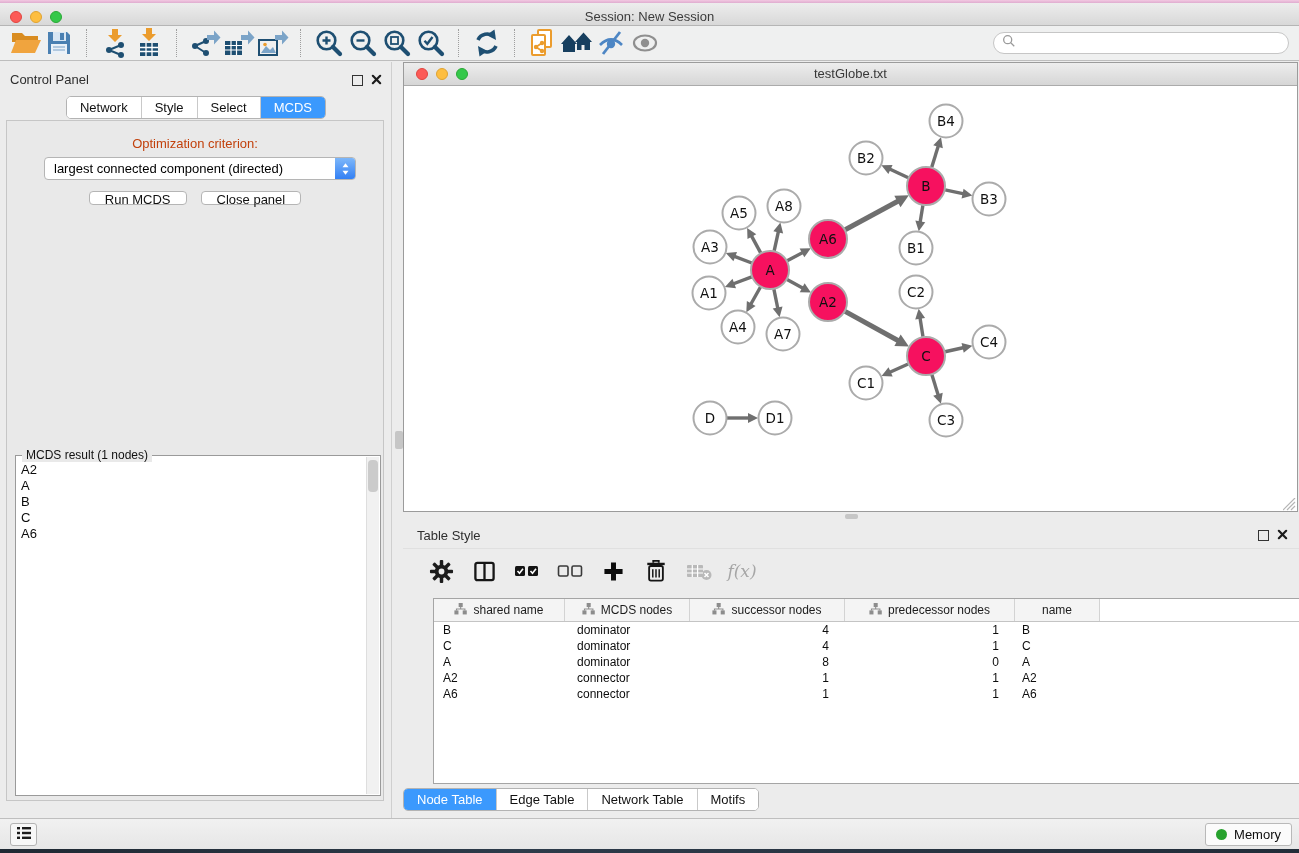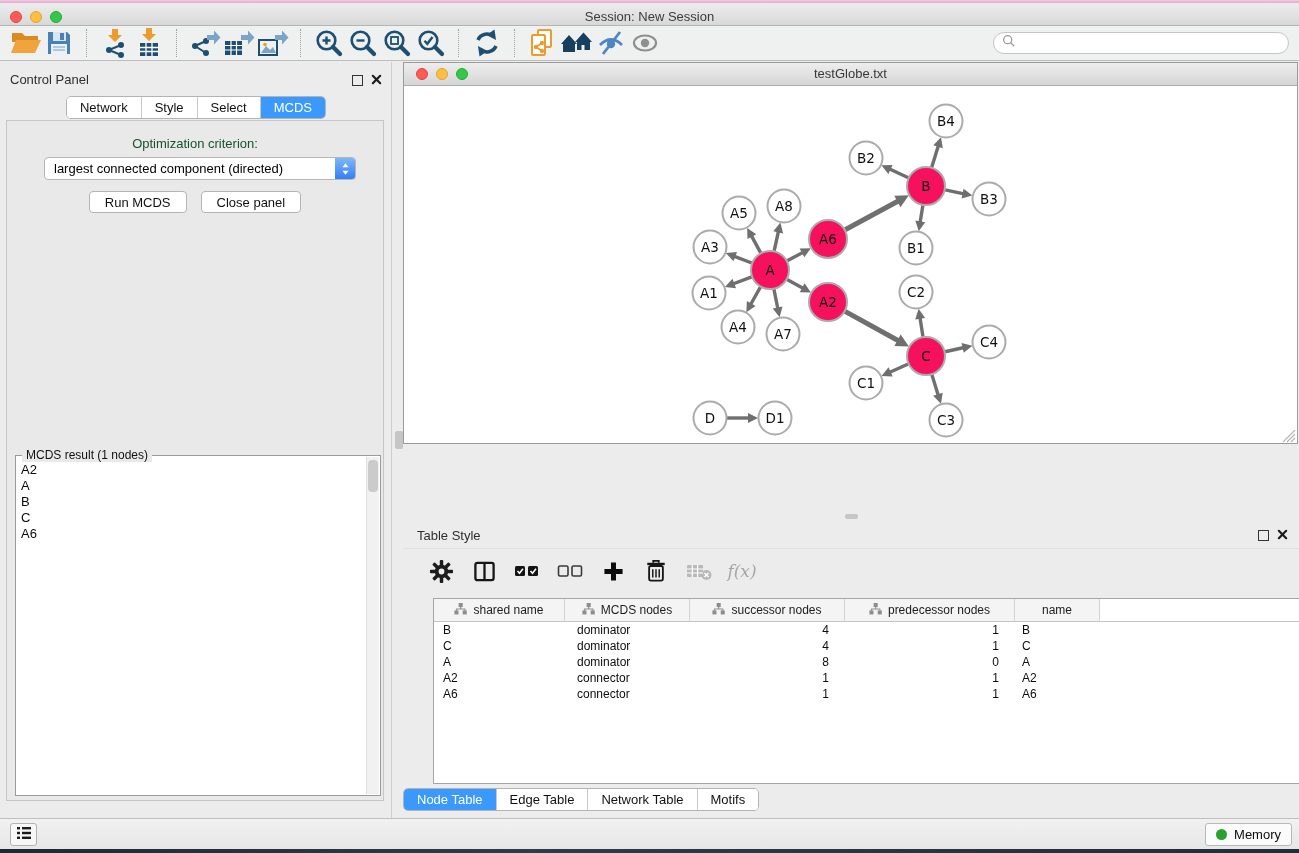--- a/index.html
+++ b/index.html
@@ -28,37 +28,37 @@
   .panelhead-title{font-size:13px;color:#2e2e2e;}
   .winbtn-sq{width:9px;height:9px;border:1.5px solid #333;display:inline-block;background:transparent;}
   
   .cpanel{left:0;top:62px;width:392px;height:756px;}
   .seg{display:flex;border:1px solid #b3b3b3;border-radius:5px;overflow:hidden;background:#fff;height:21px;}
   .seg .sbtn{border:none;background:#fff;padding:0 13px;font-size:13px;color:#111;height:21px;
              border-left:1px solid #c9c9c9;font-family:inherit;cursor:default;}
   .seg .sbtn:first-child{border-left:none;}
   .seg .sbtn.active{background:var(--accent,#3b99fd);color:#fff;}
   .cpinner{left:6px;top:58px;width:378px;height:681px;background:#e9e9e9;border:1px solid #c6c6c6;box-sizing:border-box;}
-  .optlabel{left:0;top:15px;width:100%;text-align:center;font-size:13px;color:#14532d;}
+  .optlabel{left:0;top:15px;width:100%;text-align:center;font-size:13px;color:#c2410c;}
   .dropdown{left:37px;top:36px;width:312px;height:23px;background:#fff;border:1px solid #b5b5b5;
             border-radius:4px;box-sizing:border-box;}
   .dd-text{position:absolute;left:9px;top:0;line-height:21px;font-size:13px;color:#000000;}
   .dd-step{position:absolute;right:0;top:0;bottom:0;width:20px;border-radius:0 3px 3px 0;
            background:linear-gradient(#7db7fa,#3380f4);display:flex;align-items:center;justify-content:center;}
   .btnrow{left:0;top:70px;width:100%;display:flex;justify-content:center;gap:14px;}
-  .macbtn{height:22px;padding:0 15px;background:#fff;border:1px solid #b5b5b5;border-radius:4px;
+  .macbtn{height:14px;padding:0 15px;background:#fff;border:1px solid #b5b5b5;border-radius:4px;
           font-size:13px;color:#111;font-family:inherit;}
   .fieldset{left:8px;top:334px;width:366px;height:341px;border:1px solid #9a9a9a;background:#fff;box-sizing:border-box;}
   .legend{position:absolute;left:6px;top:-8px;background:#e9e9e9;padding:0 4px;font-size:12px;color:#111;}
   .mcdslist{position:absolute;left:1px;top:2px;right:14px;bottom:1px;font-size:13px;line-height:16px;
             padding:4px 0 0 4px;color:#0b0b0b;}
   .scrolltrack{position:absolute;right:1px;top:1px;bottom:1px;width:12px;background:#f1f1f1;border-left:1px solid #dedede;}
   .scrollthumb{position:absolute;left:1px;right:1px;top:3px;height:32px;background:#cbcbcb;border-radius:4px;}
   
-  .netwin{left:403px;top:62px;width:895px;height:382px;background:#fff;border:1px solid #9b9b9b;box-sizing:border-box;}
+  .netwin{left:403px;top:62px;width:895px;height:450px;background:#fff;border:1px solid #9b9b9b;box-sizing:border-box;}
   .netbar{position:absolute;left:0;top:0;right:0;height:22px;background:linear-gradient(#ededed,#d6d6d6);
           border-bottom:1px solid #ababab;}
   .nettitle{position:absolute;left:0;top:0;right:0;text-align:center;line-height:22px;font-size:13px;color:#383838;}
   .grip{position:absolute;right:1px;bottom:1px;width:13px;height:13px;}
   .stub{background:#c6c6c6;border-radius:2px;}
   
   .tpanel{left:403px;top:520px;width:896px;height:298px;}
   .ttoolbar{position:absolute;left:0;top:28px;right:0;height:44px;display:flex;align-items:center;
             padding-left:24px;gap:15px;border-top:1px solid #e0e0e0;}
   .ttool{width:28px;display:flex;align-items:center;justify-content:center;}

